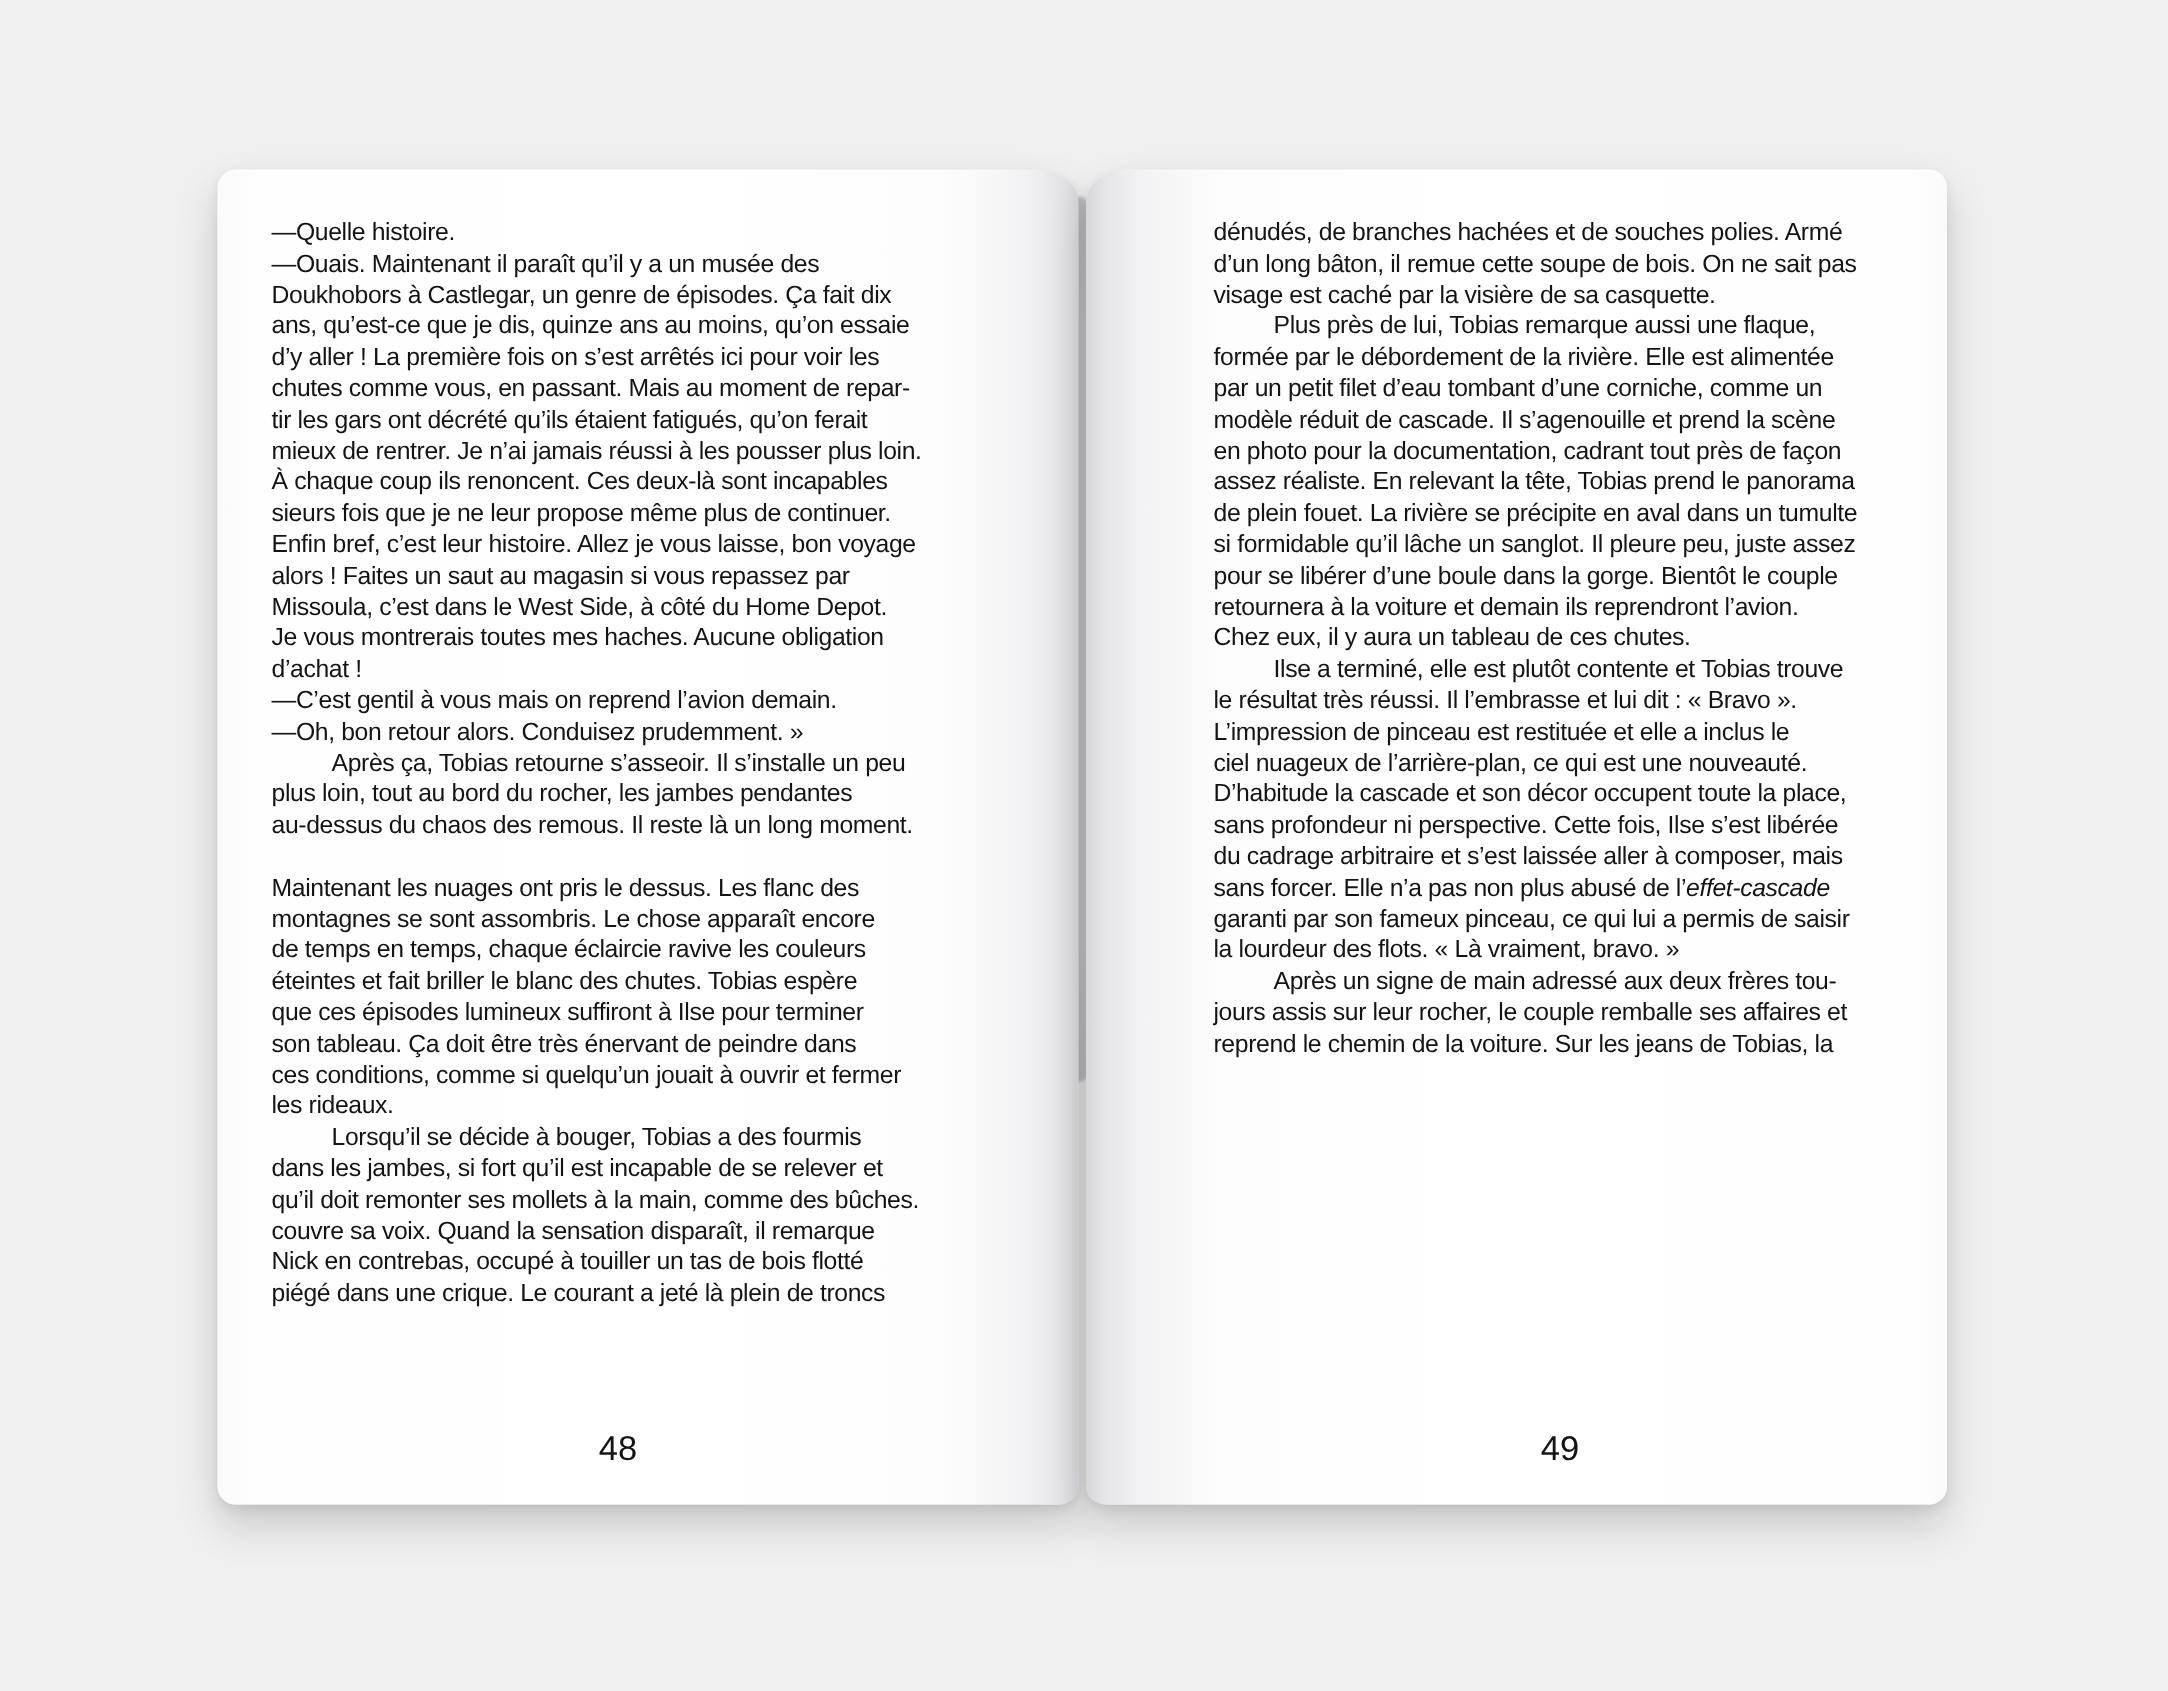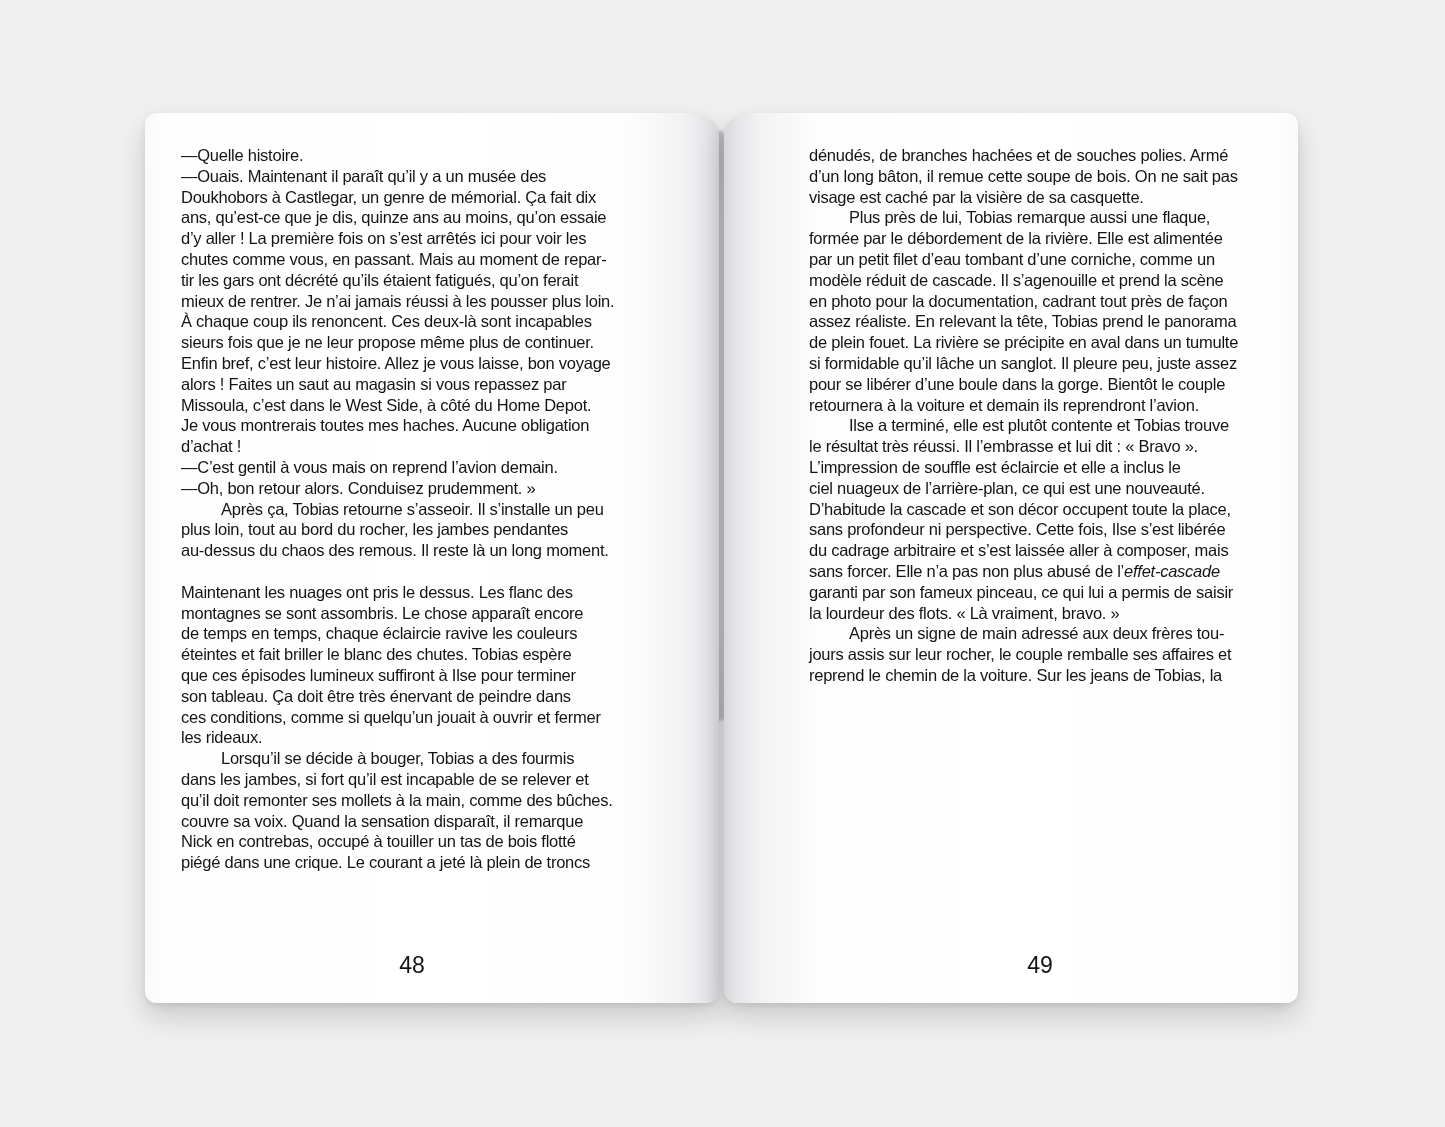--- a/index.html
+++ b/index.html
@@ -91,21 +91,21 @@
 <body>
 
 <div class="stage">
   <div class="book">
     <div class="spine-shadow"></div>
 
     <div class="page page-left">
       <div class="text">
           <div class="line">—Quelle histoire.</div>
           <div class="line">—Ouais. Maintenant il paraît qu’il y a un musée des</div>
-          <div class="line">Doukhobors à Castlegar, un genre de mémorial. Ça fait dix</div>
+          <div class="line">Doukhobors à Castlegar, un genre de épisodes. Ça fait dix</div>
           <div class="line">ans, qu’est-ce que je dis, quinze ans au moins, qu’on essaie</div>
           <div class="line">d’y aller ! La première fois on s’est arrêtés ici pour voir les</div>
           <div class="line">chutes comme vous, en passant. Mais au moment de repar-</div>
           <div class="line">tir les gars ont décrété qu’ils étaient fatigués, qu’on ferait</div>
           <div class="line">mieux de rentrer. Je n’ai jamais réussi à les pousser plus loin.</div>
           <div class="line">À chaque coup ils renoncent. Ces deux-là sont incapables</div>
           <div class="line">sieurs fois que je ne leur propose même plus de continuer.</div>
           <div class="line">Enfin bref, c’est leur histoire. Allez je vous laisse, bon voyage</div>
           <div class="line">alors ! Faites un saut au magasin si vous repassez par</div>
           <div class="line">Missoula, c’est dans le West Side, à côté du Home Depot.</div>
@@ -143,23 +143,24 @@
           <div class="line indent">Plus près de lui, Tobias remarque aussi une flaque,</div>
           <div class="line">formée par le débordement de la rivière. Elle est alimentée</div>
           <div class="line">par un petit filet d’eau tombant d’une corniche, comme un</div>
           <div class="line">modèle réduit de cascade. Il s’agenouille et prend la scène</div>
           <div class="line">en photo pour la documentation, cadrant tout près de façon</div>
           <div class="line">assez réaliste. En relevant la tête, Tobias prend le panorama</div>
           <div class="line">de plein fouet. La rivière se précipite en aval dans un tumulte</div>
           <div class="line">si formidable qu’il lâche un sanglot. Il pleure peu, juste assez</div>
           <div class="line">pour se libérer d’une boule dans la gorge. Bientôt le couple</div>
           <div class="line">retournera à la voiture et demain ils reprendront l’avion.</div>
+          <div class="line">Chez eux, il y aura un tableau de ces chutes.</div>
           <div class="line indent">Ilse a terminé, elle est plutôt contente et Tobias trouve</div>
           <div class="line">le résultat très réussi. Il l’embrasse et lui dit : « Bravo ».</div>
-          <div class="line">L’impression de souffle est éclaircie et elle a inclus le</div>
+          <div class="line">L’impression de pinceau est restituée et elle a inclus le</div>
           <div class="line">ciel nuageux de l’arrière-plan, ce qui est une nouveauté.</div>
           <div class="line">D’habitude la cascade et son décor occupent toute la place,</div>
           <div class="line">sans profondeur ni perspective. Cette fois, Ilse s’est libérée</div>
           <div class="line">du cadrage arbitraire et s’est laissée aller à composer, mais</div>
           <div class="line"><span>sans forcer. Elle n’a pas non plus abusé de l’</span><span class="italic">effet-cascade</span></div>
           <div class="line">garanti par son fameux pinceau, ce qui lui a permis de saisir</div>
           <div class="line">la lourdeur des flots. « Là vraiment, bravo. »</div>
           <div class="line indent">Après un signe de main adressé aux deux frères tou-</div>
           <div class="line">jours assis sur leur rocher, le couple remballe ses affaires et</div>
           <div class="line">reprend le chemin de la voiture. Sur les jeans de Tobias, la</div>

